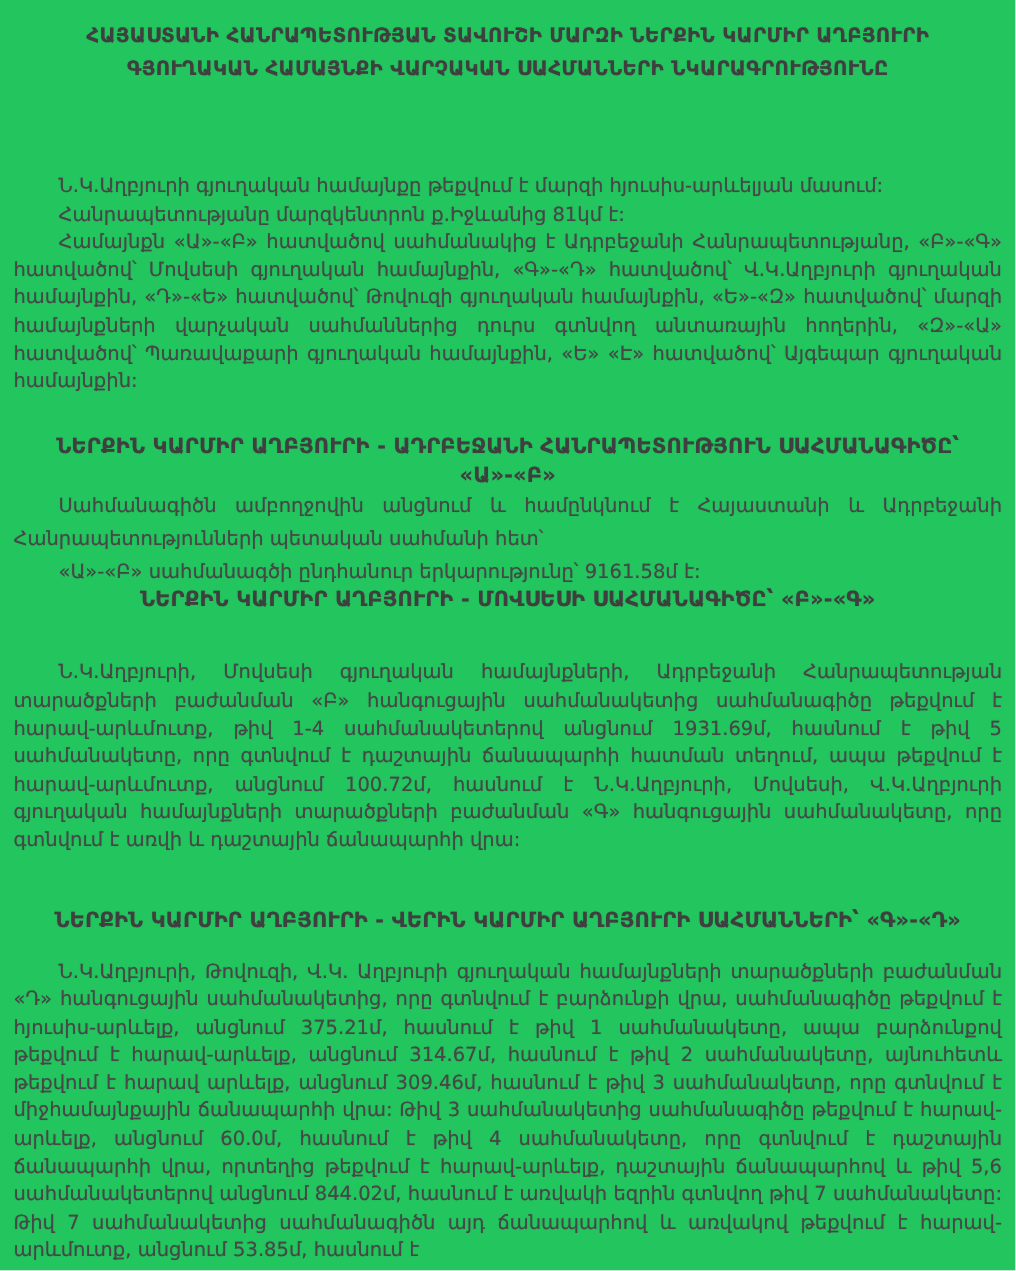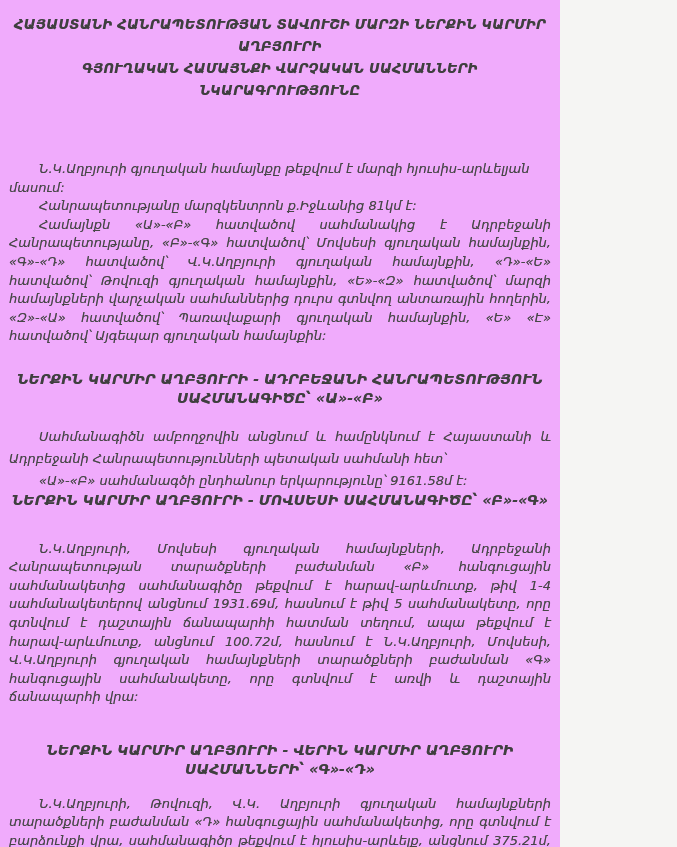--- a/index.html
+++ b/index.html
@@ -2,33 +2,32 @@
 <html lang="hy"><head>
 <meta charset="utf-8">
 <style>
   html, body {
     margin: 0;
     padding: 0;
     background: #f5f5f3;
   }
   .page {
     position: relative;
-    width: 560px;
+    width: 677px;
     height: 847px;
     box-sizing: border-box;
     padding: 14px 9px 0 9px;
-    background: #f0abfc;
+    background: #22c55e;
     color: #474747;
     font-family: "DejaVu Sans", "Liberation Sans", sans-serif;
     font-size: 13px;
     line-height: 18.6px;
     overflow: hidden;
     filter: blur(0.22px);
     text-shadow: 0 0 0.5px rgba(70,70,70,0.55);
-    font-style: italic;
   }
   .title {
     text-align: center;
     font-weight: bold;
     font-size: 13.2px;
     line-height: 22px;
     color: #3f3f3f;
     letter-spacing: 0.2px;
   }
   .intro { margin-top: 58px; }
@@ -41,21 +40,20 @@
   .heading {
     text-align: center;
     font-weight: bold;
     font-size: 14px;
     line-height: 19px;
     color: #3f3f3f;
     letter-spacing: 0.1px;
   }
   .heading-1 { margin-top: 24px; }
   .body-1 {
-    margin-top: 18px;
     line-height: 22px;
   }
   .length-line { margin-top: 2px; }
   .heading-2 { }
   .para { margin-top: 30px; }
   .length-line-2 { margin-top: 0; }
   .heading-3 { margin-top: 34px; }
   .para-3 { margin-top: 16px; }
 </style>
 </head>

